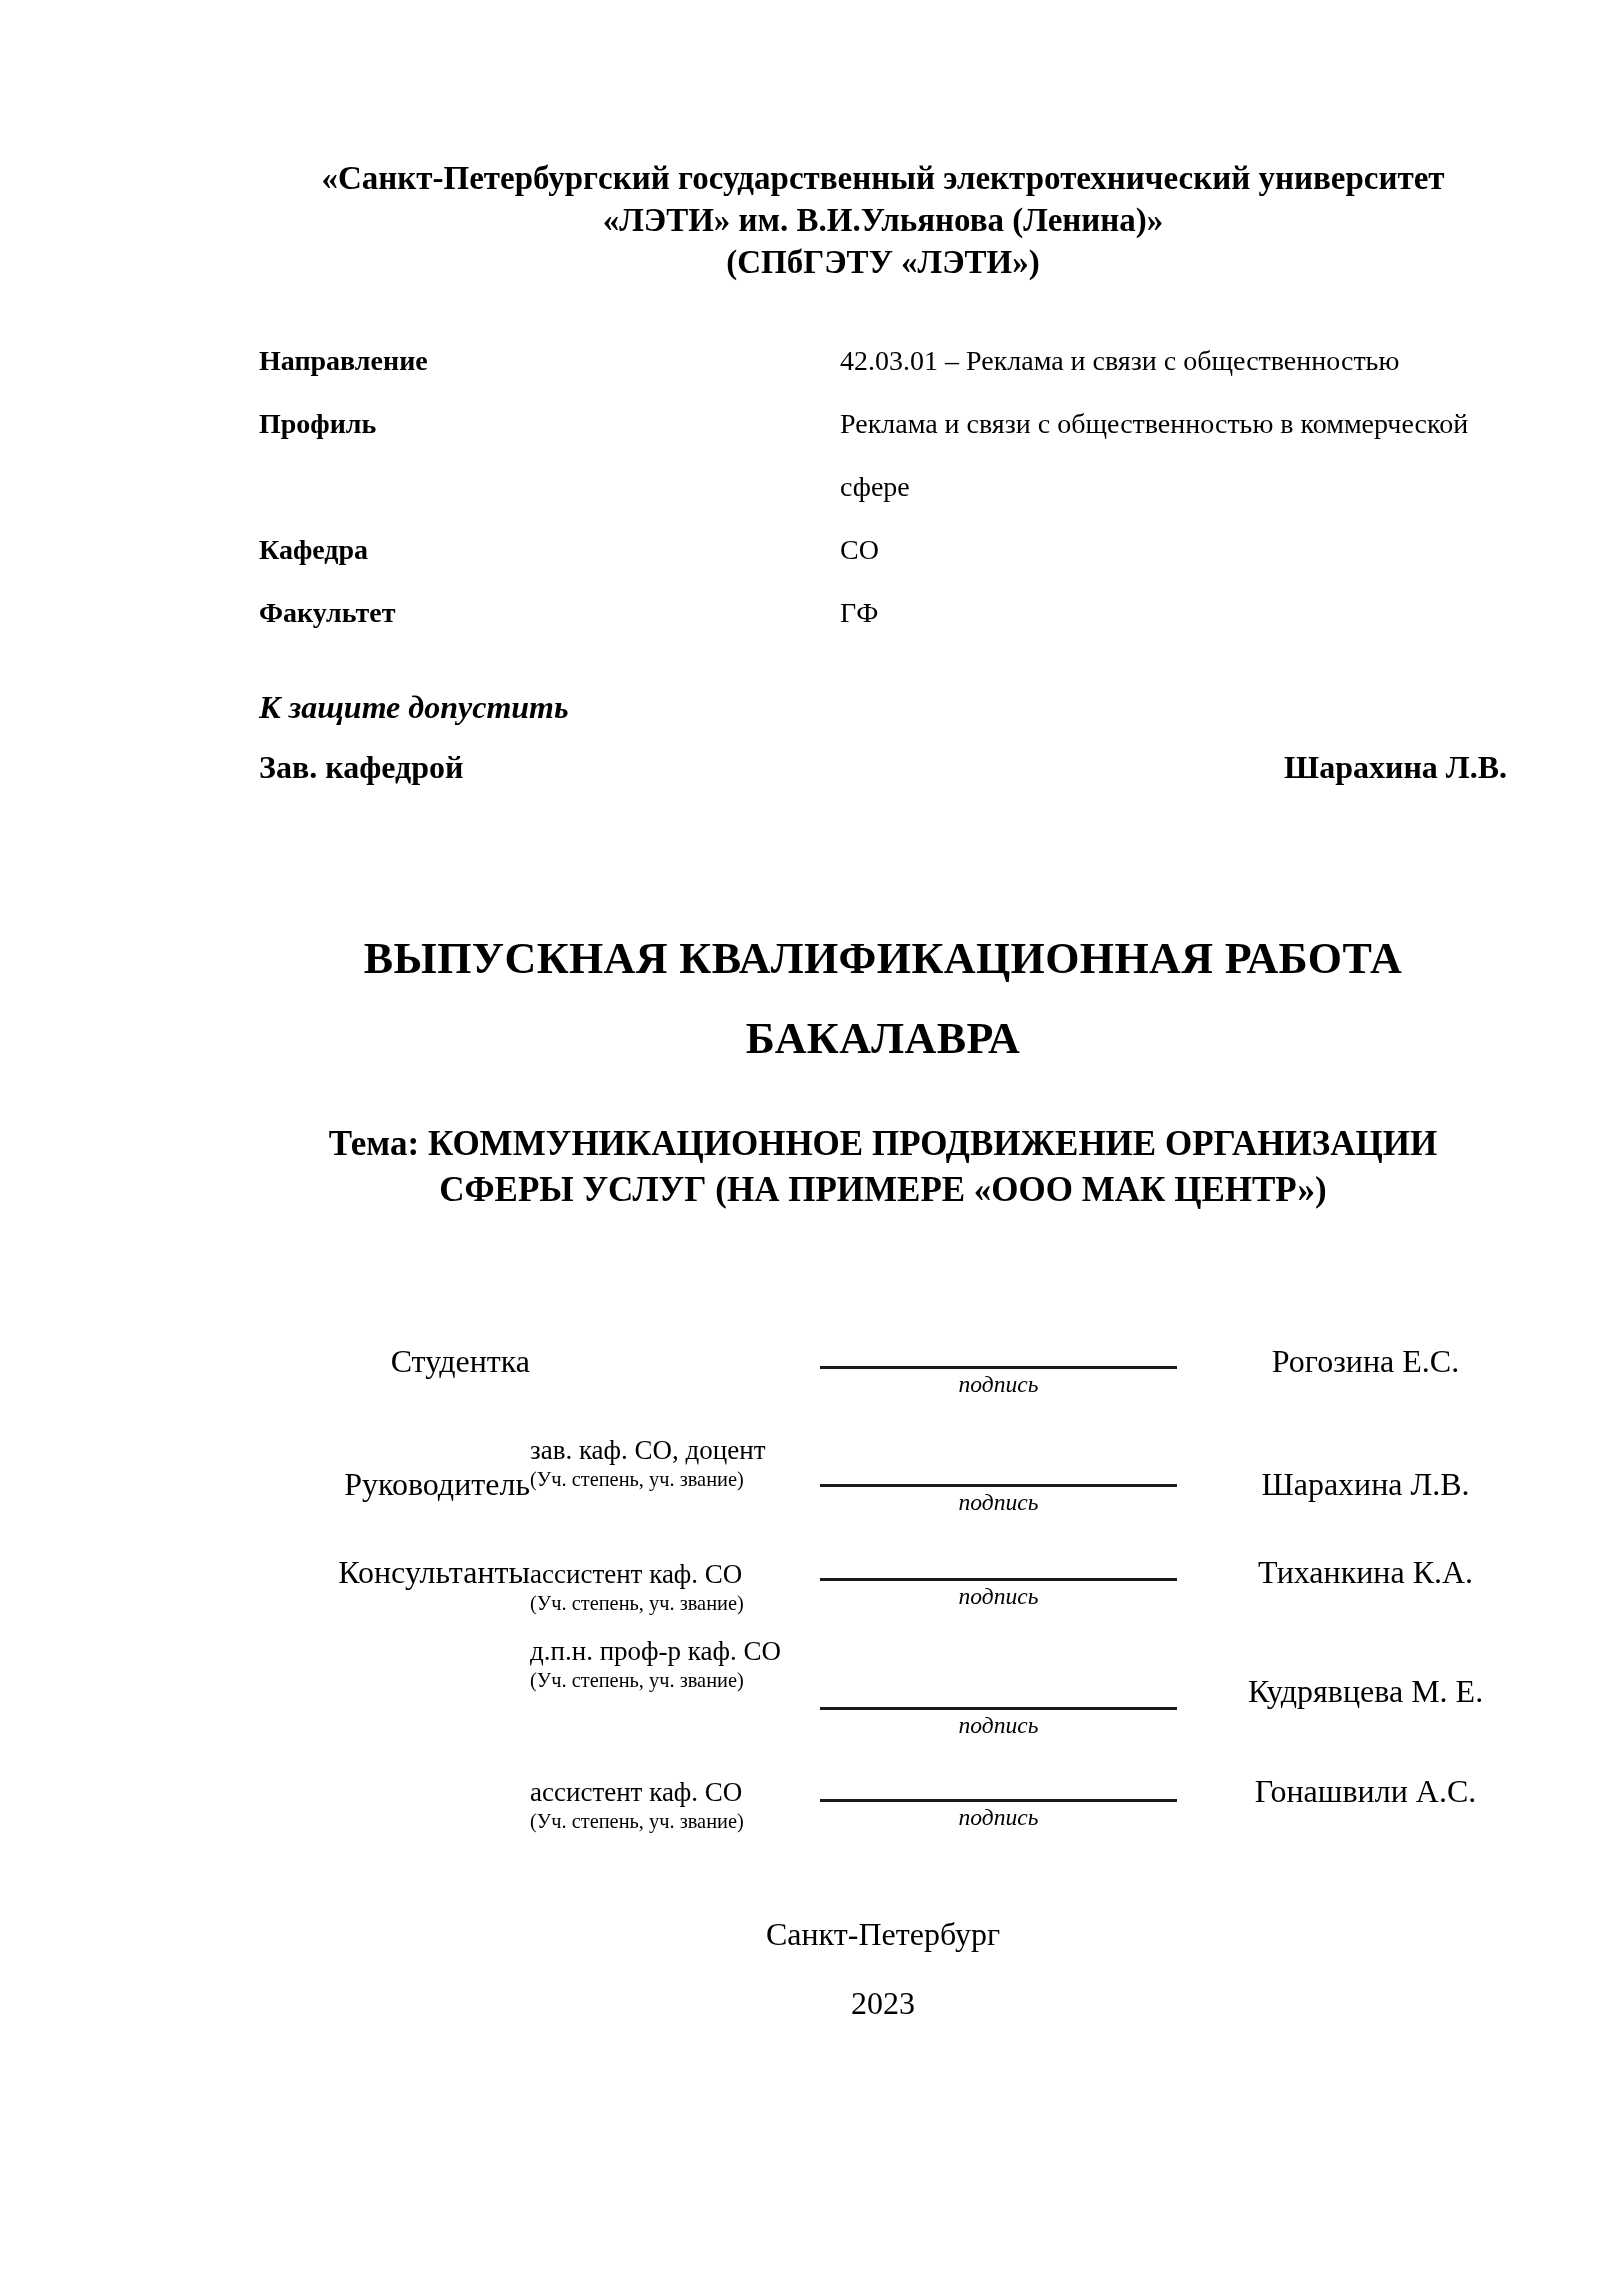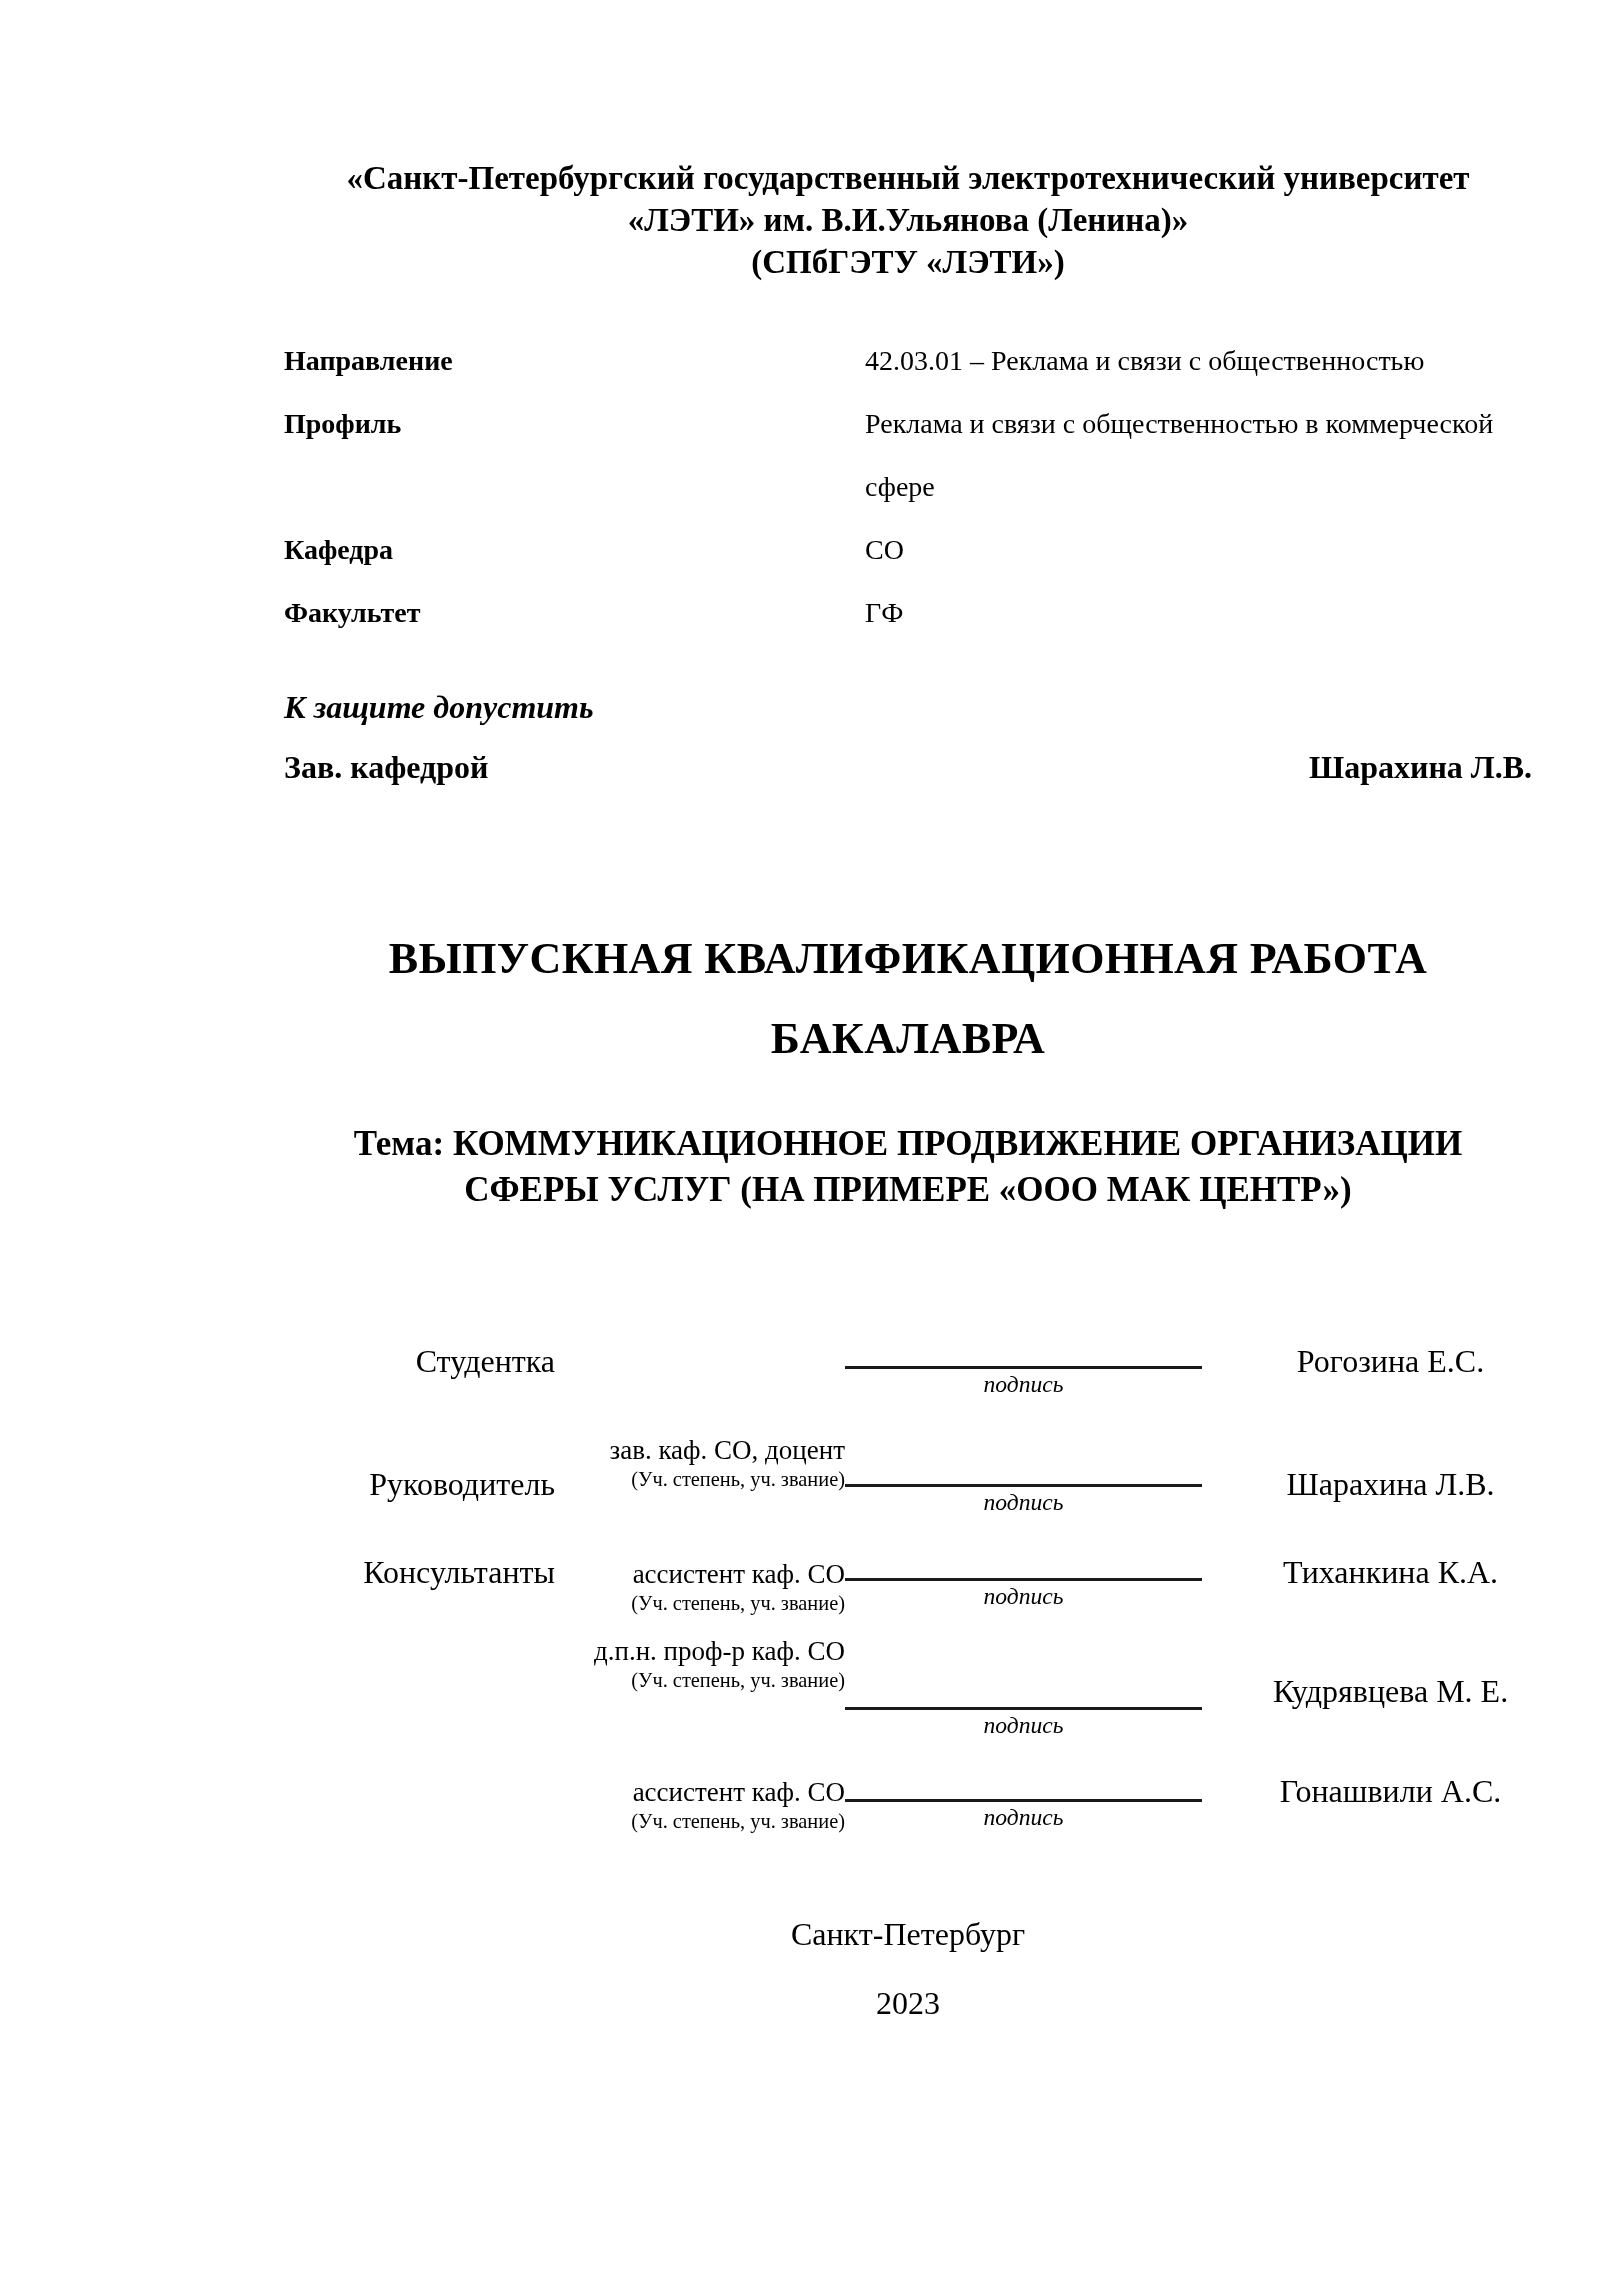--- a/index.html
+++ b/index.html
@@ -16,21 +16,21 @@
   }
   .page {
     position: relative;
     width: 1623px;
     height: 2295px;
     background: #ffffff;
     overflow: hidden;
   }
   .content {
     position: absolute;
-    left: 284px;
+    left: 259px;
     top: 0;
     width: 1248px;
   }
 
   
   .univ-header {
     margin-top: 157px;
     text-align: center;
     font-weight: bold;
     font-size: 33px;
@@ -93,21 +93,21 @@
   .sig-row {
     display: grid;
     grid-template-columns: 271px 290px 404px 283px;
     align-items: start;
   }
   .cell.role {
     line-height: 39px;
     text-align: right;
   }
   .cell.degree {
-    text-align: right;
+    text-align: left;
     font-size: 27px;
     line-height: 31px;
   }
   .degree-note {
     font-size: 20.4px;
     line-height: 27px;
   }
   .cell.sigfield {
     padding-right: 47px;
   }

